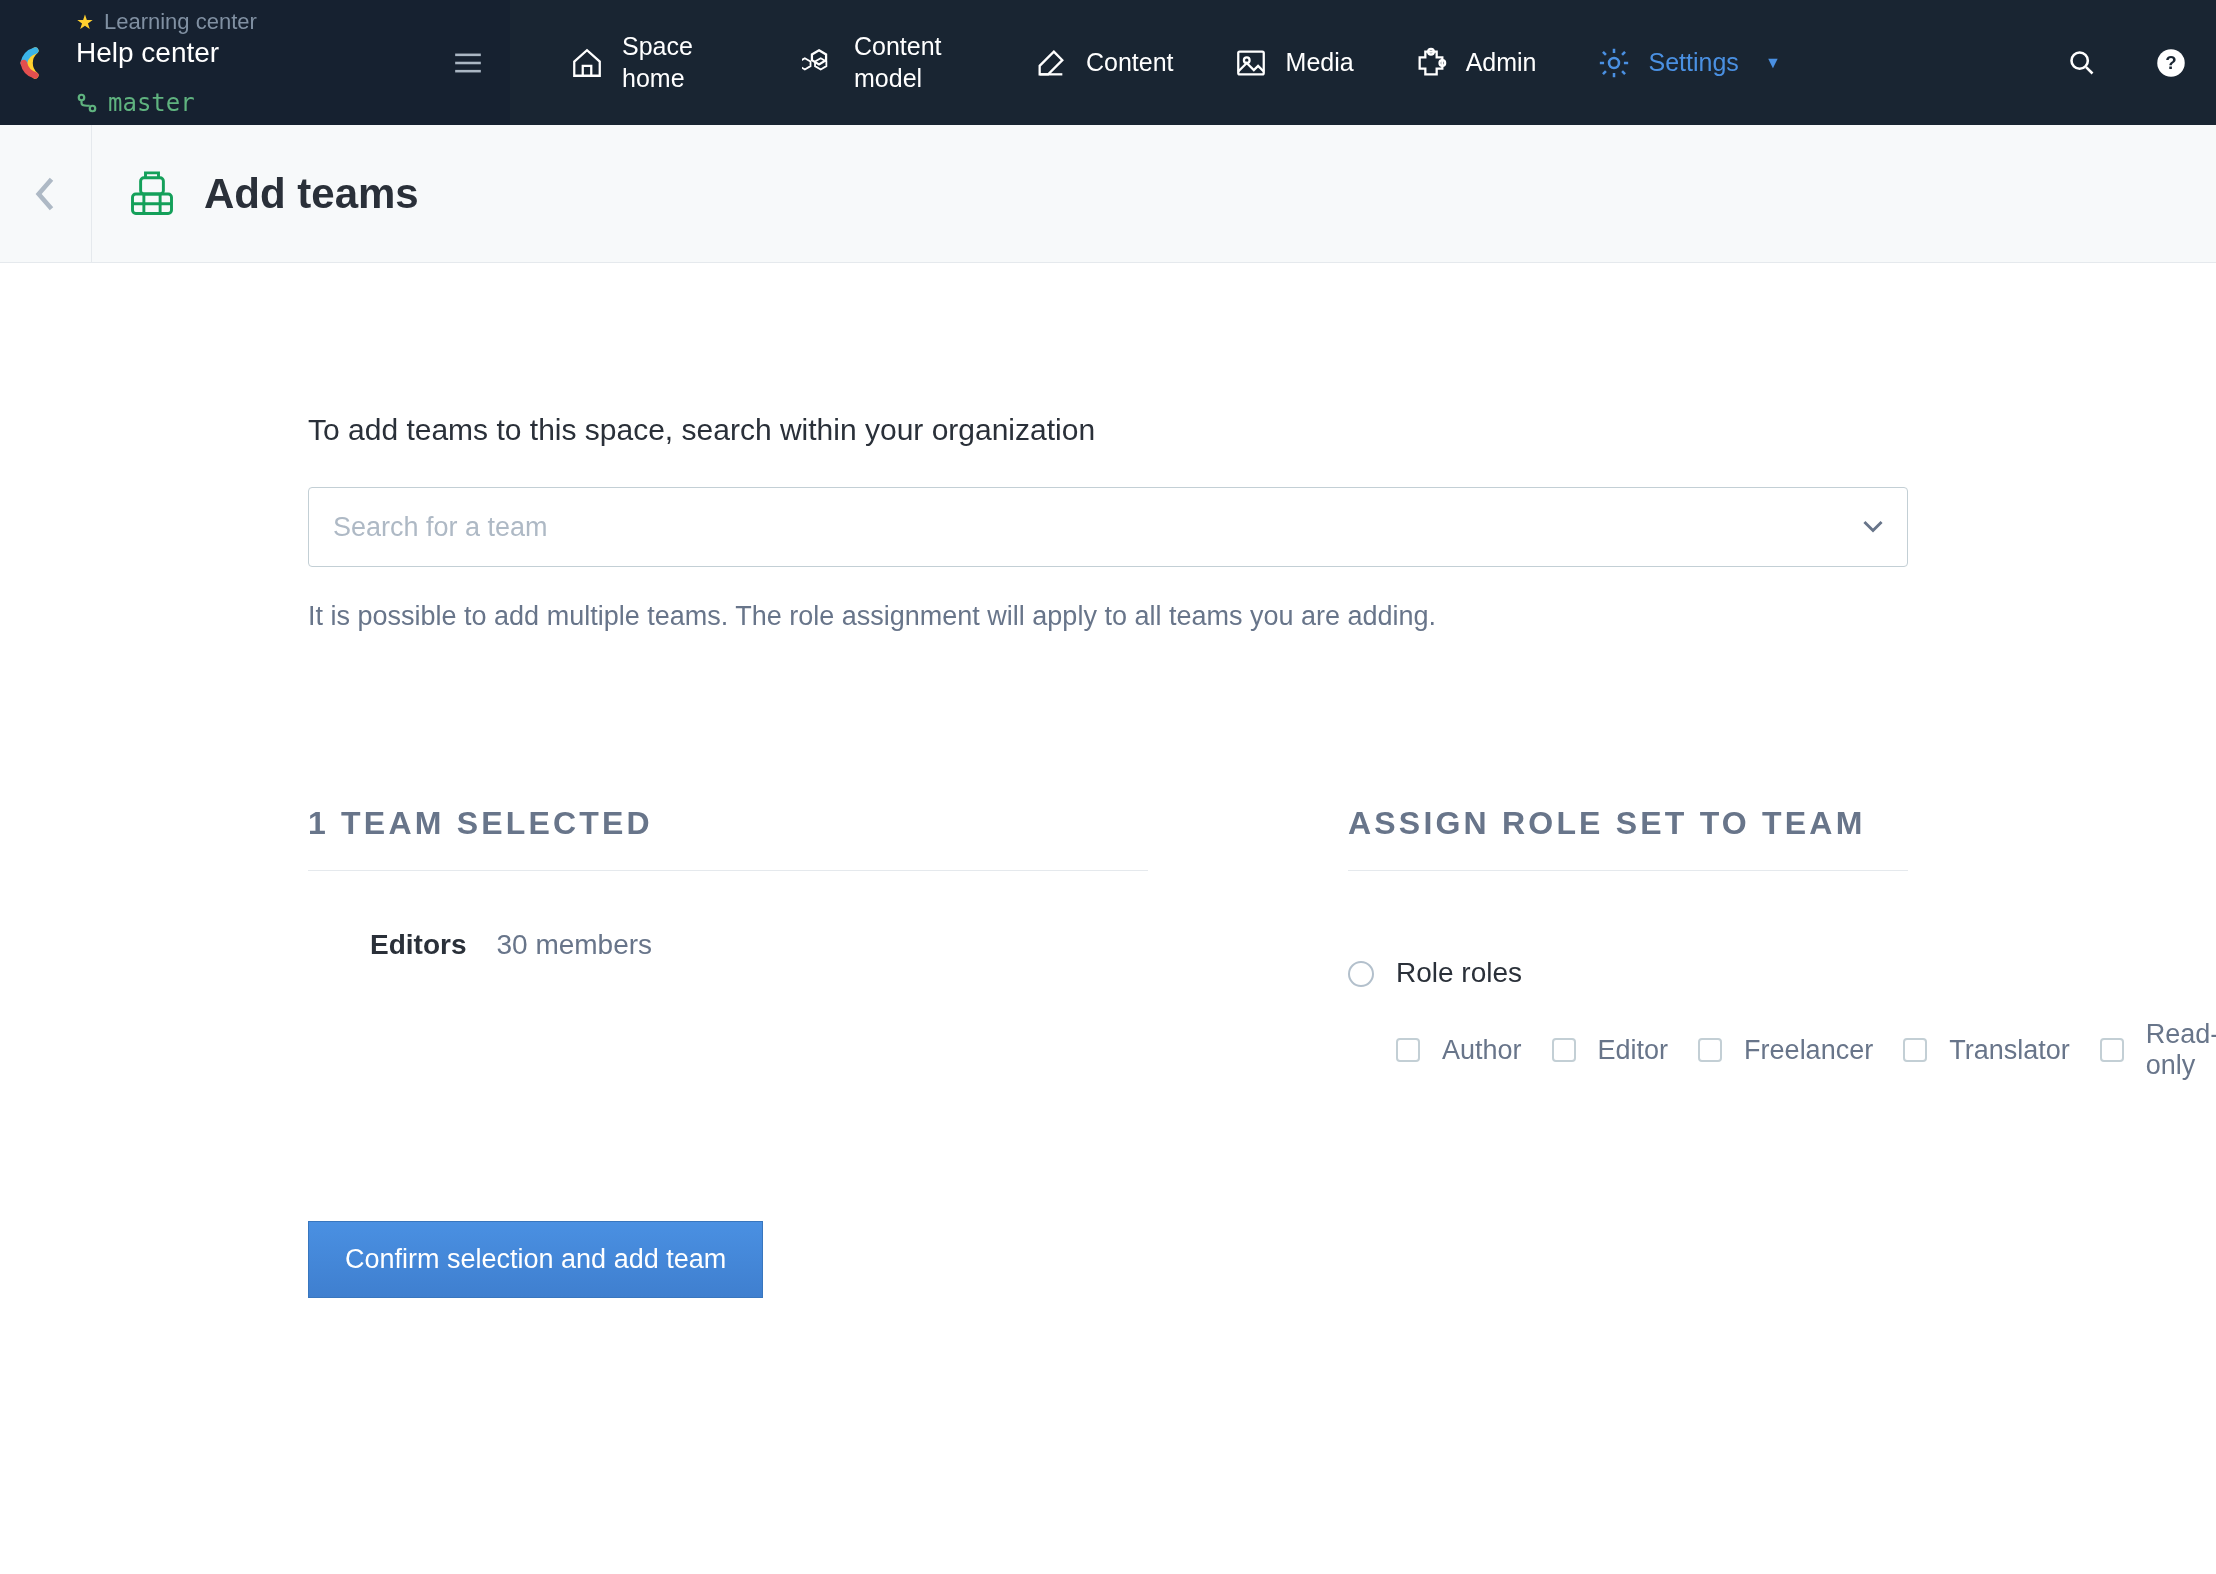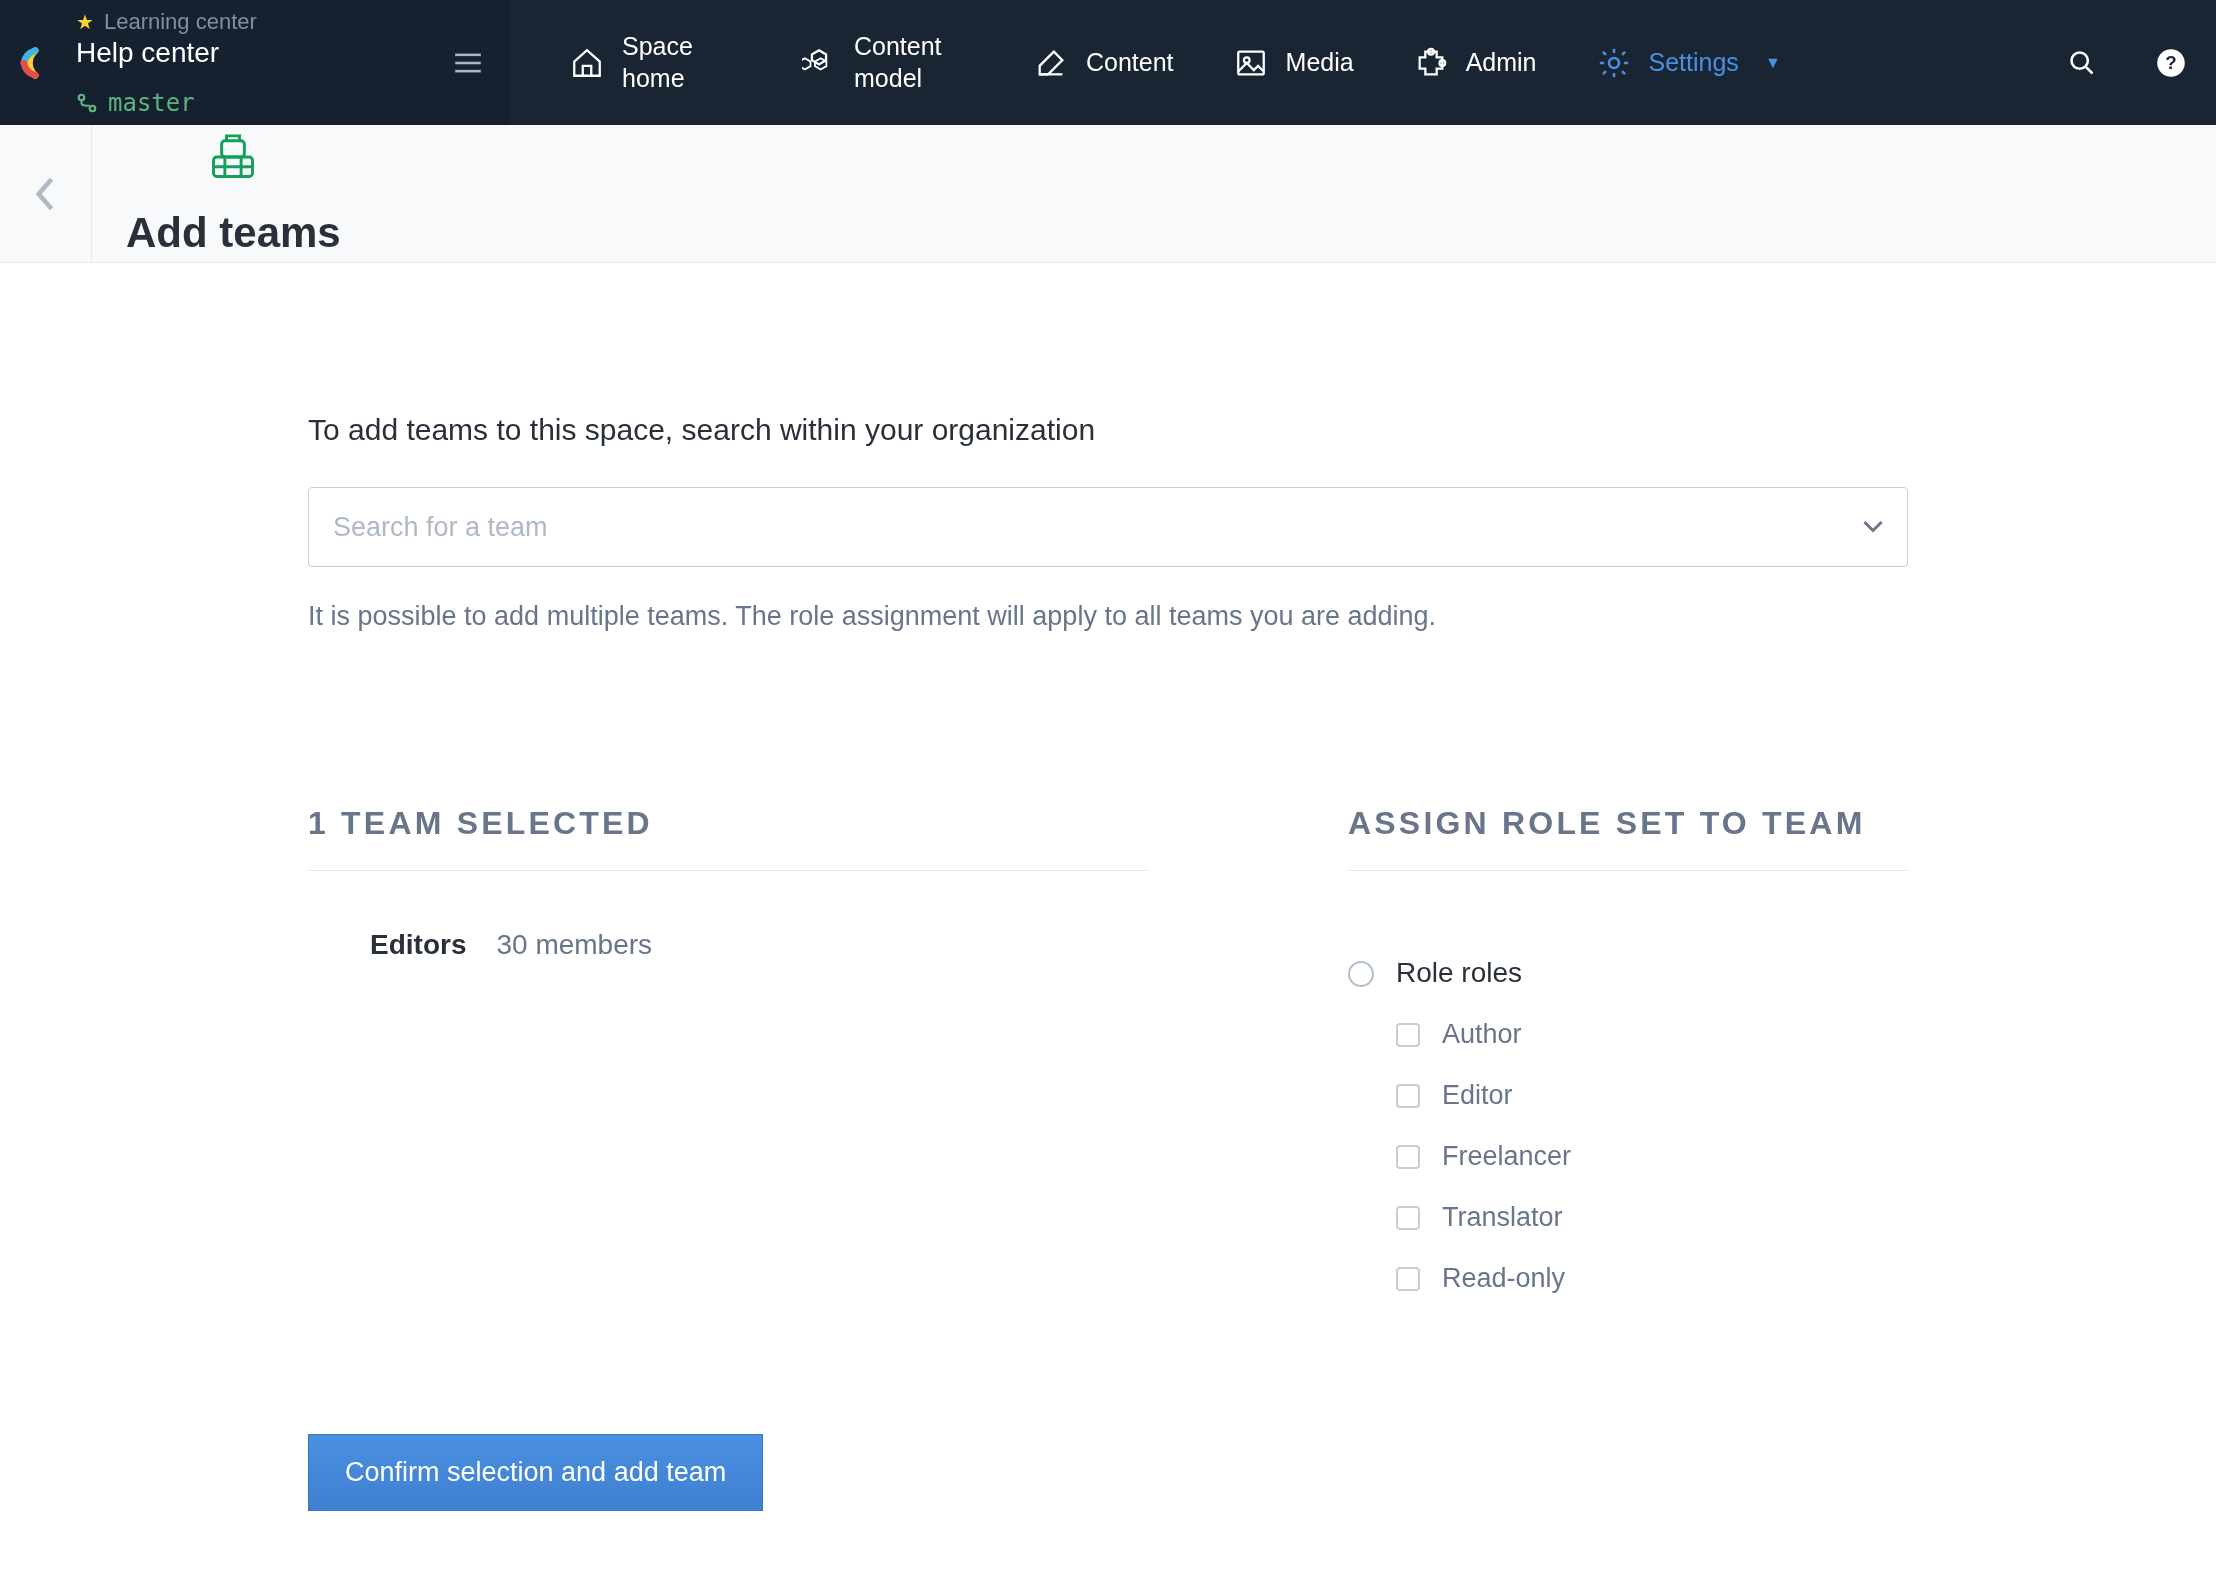--- a/index.html
+++ b/index.html
@@ -56,21 +56,21 @@
 .top-icon-btn { color:#fff; font-size: 28px; cursor:pointer; }
 
 .subheader {
   display:flex; align-items:center;
   border-bottom: 1px solid #e5e9ed;
   background:#f7f9fa;
   height: 138px;
 }
 .back-area { width: 92px; display:flex; align-items:center; justify-content:center; border-right: 1px solid #e5e9ed; height:100%; cursor:pointer;}
 .back-chevron { font-size: 38px; color:#aeb9c5; }
-.page-header-content { display:flex; align-items:center; gap: 26px; padding-left: 34px; flex-direction: column;}
+.page-header-content { display:flex; align-items:center; gap: 26px; padding-left: 34px;}
 .teams-icon { width: 52px; height: 52px; }
 .page-title { font-size: 42px; font-weight: 700; color: #2a3039; }
 
 .main {
   max-width: 1600px;
   margin: 0 auto;
   padding: 150px 0 80px;
 }
 .instruction { font-size: 30px; font-weight: 400; margin-bottom: 40px; }
 .search-combo {
@@ -126,21 +126,21 @@
   flex-shrink:0;
   margin-top:4px;
 }
 .radio.selected { border-color:#2e75d4; }
 .radio.selected::after{
   content:""; width:14px; height:14px; background:#2e75d4; border-radius:50%;
 }
 .role-texts { display:flex; flex-direction:column; gap:6px;}
 .role-title { font-size: 28px; color:#2a3039;}
 .role-desc { font-size: 27px; color:#68758a;}
-.checkbox-list { margin-top: 30px; padding-left: 48px; display:flex; flex-direction:column; gap: 30px;}
+.checkbox-list { margin-top: 30px; padding-left: 48px; display:flex; flex-direction:row; gap: 30px;}
 .check-row { display:flex; align-items:center; gap: 22px; cursor:pointer;}
 .check-box {
   width: 24px; height:24px; border:2px solid #c3cfd5; border-radius:4px; flex-shrink:0;
 }
 .check-label { font-size: 27px; color:#68758a; }
 
 .confirm-row { margin-top: 140px;}
 .confirm-btn {
   background: linear-gradient(#4a90e2,#3f7fcf);
   color:#fff;

